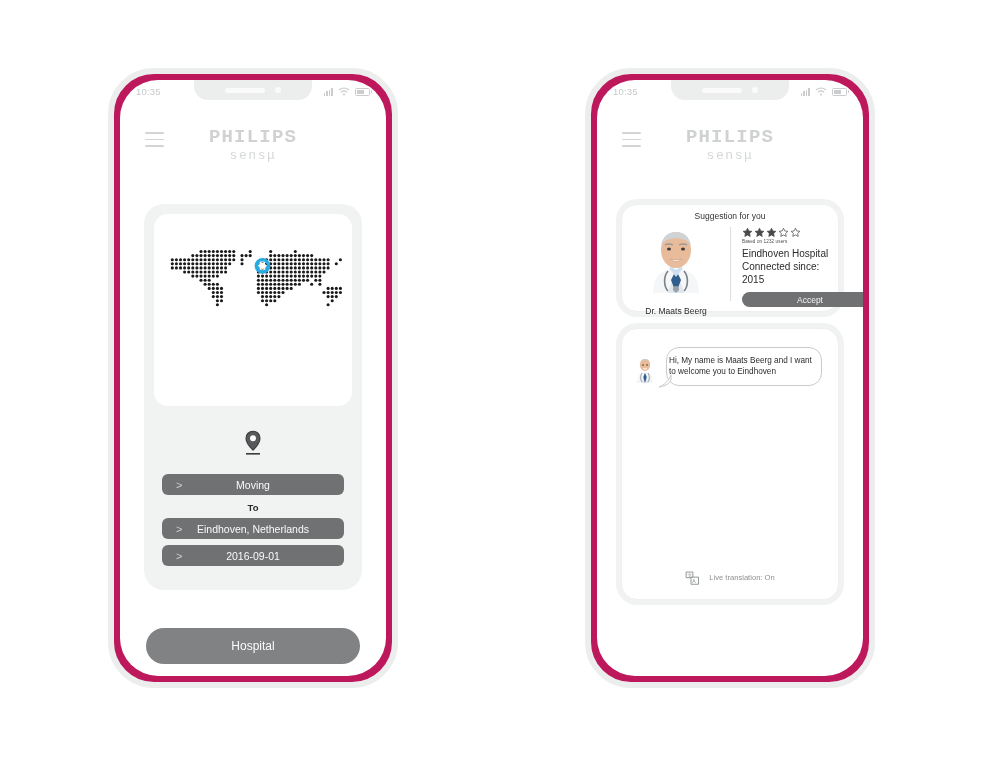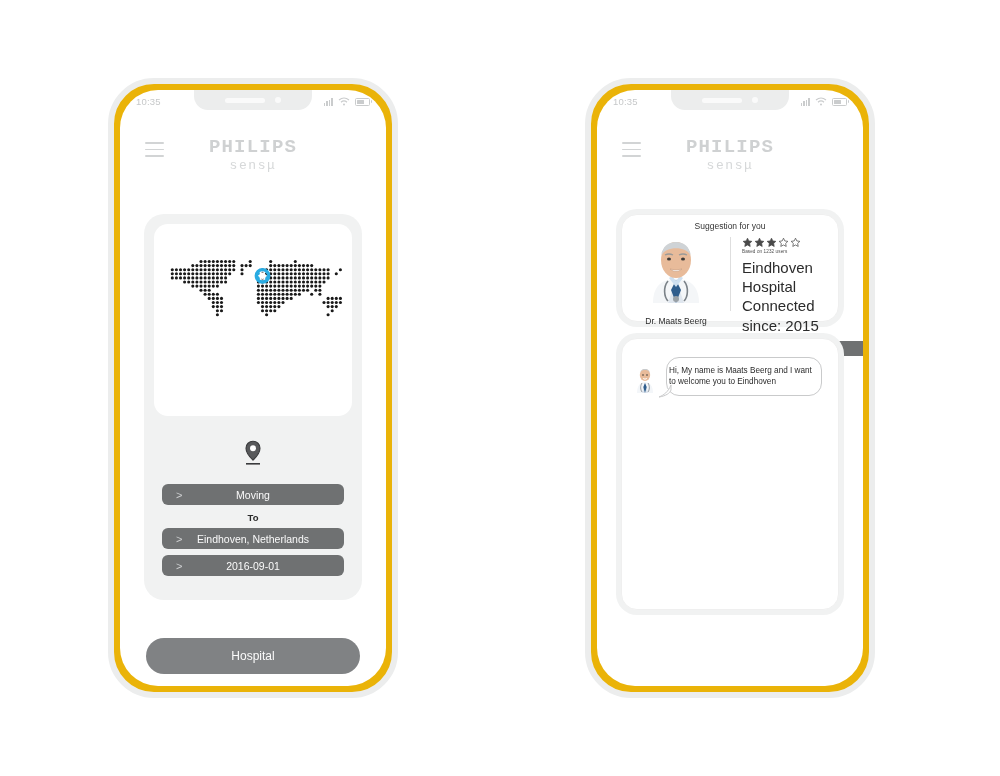--- a/index.html
+++ b/index.html
@@ -5,22 +5,22 @@
   html,body{margin:0;padding:0;}
   body{
     width:1000px;height:776px;background:#ffffff;
     font-family:"Liberation Sans", sans-serif;
     overflow:hidden;position:relative;
   }
   .stage{position:absolute;inset:0;}
 
   
   .phone{
-    position:absolute;top:78px;width:290px;height:620px;
-    background:#eab308;border:6px solid #eceded;border-radius:46px;
+    position:absolute;top:68px;width:290px;height:620px;
+    background:#be185d;border:6px solid #eceded;border-radius:46px;
     box-sizing:border-box;
   }
   .phone.left{left:108px;}
   .phone.right{left:585px;}
 
   .screen{position:absolute;inset:6px;border-radius:38px;background:#ffffff;overflow:hidden;}
 
   
   .notch{
     position:absolute;top:0;left:50%;transform:translateX(-50%);
@@ -113,21 +113,21 @@
     font-size:8.5px;color:#333;
   }
   .doc-col{position:absolute;left:6px;top:18px;width:96px;text-align:center;}
   .doc-name{font-size:8.5px;color:#2b2b2b;margin-top:9px;}
   .vdiv{position:absolute;left:108px;top:22px;bottom:10px;width:1px;background:#dedede;}
 
   .info-col{position:absolute;left:120px;top:22px;right:8px;}
   .stars{display:flex;gap:1px;}
   .star{width:11px;height:11px;display:block;}
   .based{font-size:4.6px;color:#4d4d4d;margin-top:1px;letter-spacing:.1px;}
-  .info-line{font-size:15px;color:#2b2b2b;line-height:1.28;}
+  .info-line{font-size:10px;color:#2b2b2b;line-height:1.28;}
   .accept{
     margin-top:6px;height:15px;background:#6f7172;border-radius:9px;
     display:flex;align-items:center;justify-content:center;
     color:#f5f5f5;font-size:8.5px;cursor:pointer;width:136px;
   }
 
   .bubble{
     position:absolute;border:1px solid #c9cacb;border-radius:13px;
     background:#fff;font-size:8.2px;color:#2b2b2b;line-height:1.4;
     padding:7px 2px;box-sizing:border-box;
@@ -620,18 +620,27 @@
         </svg>
 
         <div class="bubble" id="bub0" style="left:44px;right:16px;top:18px;">
           <span>Hi, My name is Maats Beerg and I want to welcome you to Eindhoven</span>
           <svg width="14" height="14" viewBox="0 0 14 14" style="position:absolute;left:-9px;bottom:-3px;">
             <path d="M13 1 C10 8 6 11 1 13 C8 12 12 9 13 6 Z" fill="#ffffff" stroke="#c9cacb" stroke-width="1"></path>
           </svg>
         </div>
 
 
+        <div class="livetrans">
+          <svg width="15" height="15" viewBox="0 0 16 16">
+            <path d="M1.2 2.2 h7.2 v6 h-7.2 z" fill="none" stroke="#8e9091" stroke-width="1"></path>
+            <text x="2.5" y="7" font-size="5.4" fill="#8e9091" font-family="'Liberation Sans',sans-serif">文</text>
+            <path d="M6.4 7.6 h8 v7.6 h-8 z" fill="#ffffff" stroke="#8e9091" stroke-width="1"></path>
+            <text x="7.6" y="13.6" font-size="5.4" fill="#8e9091" font-family="'Liberation Sans',sans-serif">A</text>
+          </svg>
+          <span>Live translation: On</span>
+        </div>
       </div>
 
     </div>
   </div>
 
 </div>
 
 </body></html>

